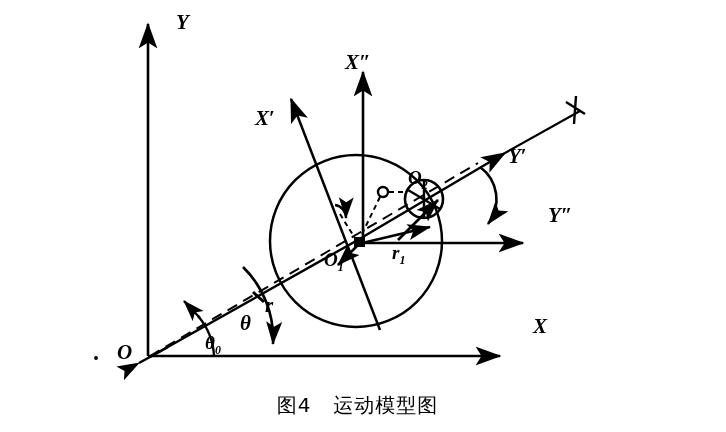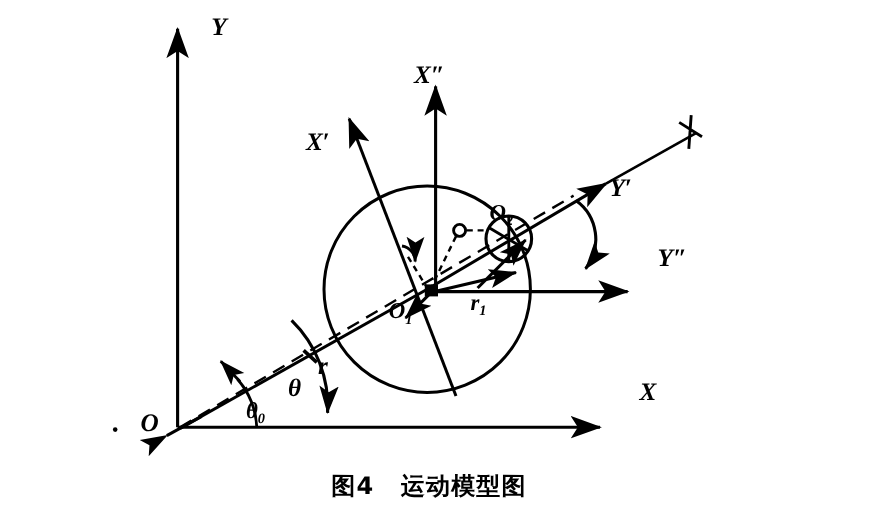--- a/index.html
+++ b/index.html
@@ -8,21 +8,21 @@
   #fig{position:relative;width:726px;height:432px;background:#fff;}
   svg#diagram{position:absolute;left:0;top:0;width:726px;height:432px;}
   .lbl{position:absolute;font-family:"Liberation Serif",serif;
        font-style:italic;font-weight:bold;color:#000;white-space:nowrap;
        line-height:1;}
   .lbl-big{font-size:21px;}
   .lbl-mid{font-size:19px;}
   .sub{font-style:italic;font-size:12px;vertical-align:sub;font-weight:bold;}
   .prime{font-style:normal;font-weight:bold;}
   #caption{position:absolute;left:0;width:715px;text-align:center;
-           font-family:"DejaVu Sans",sans-serif;font-weight:bold;
+           font-family:"DejaVu Sans",sans-serif;font-weight:normal;
            font-size:20px;color:#000;letter-spacing:1px;}
   .cap-gap{display:inline-block;width:22px;}
 </style>
 </head>
 <body>
 
 <div id="fig">
 
   <svg id="diagram" viewBox="0 0 726 432">
     <defs>

